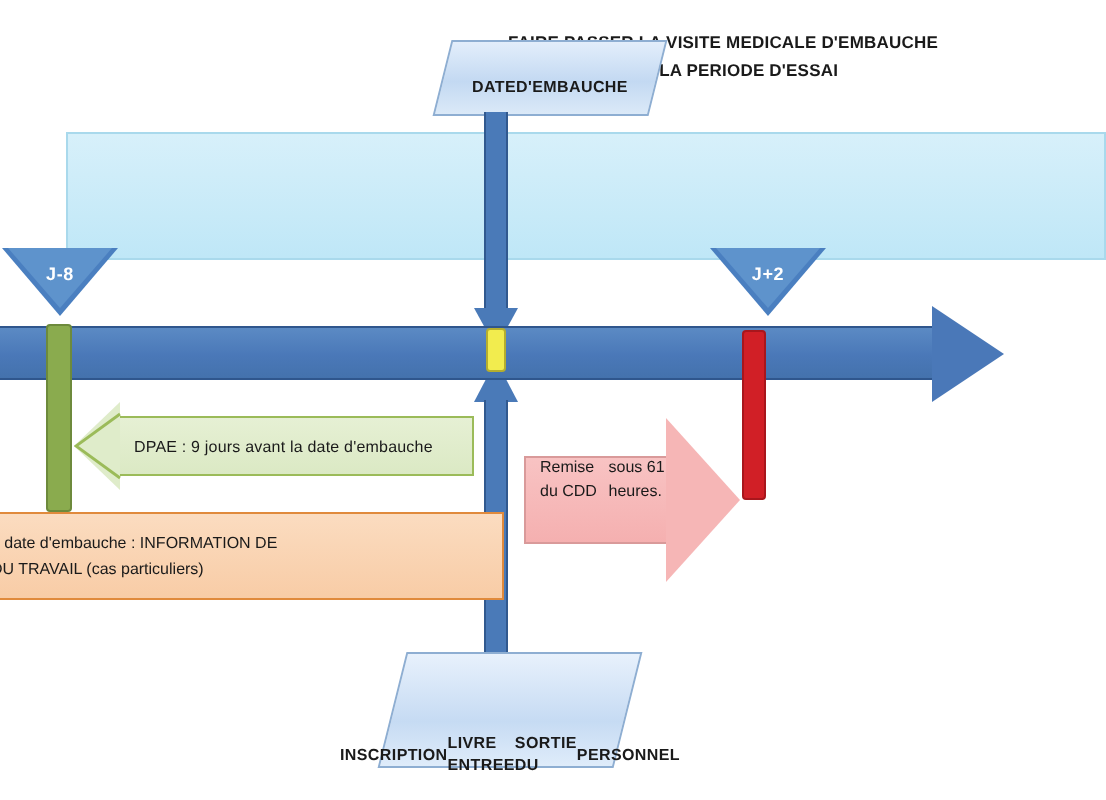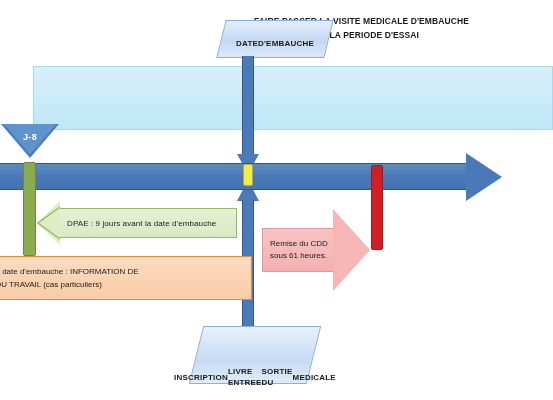--- a/index.html
+++ b/index.html
@@ -335,21 +335,21 @@
     border-bottom: 41px solid transparent;
     border-left: 37px solid #f6b6b6;
   }
   .arrow-right .label {
     position: absolute;
     left: 8px;
     top: 19px;
     width: 68px;
     height: 44px;
     display: flex;
-    flex-direction: column;
+    flex-direction: row;
     justify-content: center;
     font-size: 8px;
     color: #1a1a1a;
     line-height: 12px;
   }
 
   
   .para-bottom {
     position: absolute;
     left: 196px;
@@ -414,20 +414,25 @@
   <div class="vbar" id="bar-green"></div>
   <div class="vbar" id="bar-yellow"></div>
   <div class="vbar" id="bar-red"></div>
 
   <div class="marker" id="marker-j8">
     <div class="tri"></div>
     <div class="tri-inner"></div>
     <div class="mlabel">J-8</div>
   </div>
 
+  <div class="marker" id="marker-j2">
+    <div class="tri"></div>
+    <div class="tri-inner"></div>
+    <div class="mlabel">J+2</div>
+  </div>
 
   <div class="arrow-left">
     <div class="body"></div>
     <div class="head"></div>
     <svg class="head-line" viewBox="0 0 24 44">
       <polyline points="23,6 1,22 23,38" fill="none" stroke="#9bbb59" stroke-width="1.4"></polyline>
     </svg>
     <div class="label">DPAE : 9 jours avant la date d'embauche</div>
   </div>
 
@@ -443,16 +448,16 @@
       <div>Remise du CDD</div>
       <div>sous 61 heures.</div>
     </div>
   </div>
 
   <div class="para-bottom"></div>
   <div class="para-bottom-label">
     <div>INSCRIPTION</div>
     <div>LIVRE ENTREE</div>
     <div>SORTIE DU</div>
-    <div>MEDICALE</div>
+    <div>PERSONNEL</div>
   </div>
 
 </div>
 
 </body></html>

